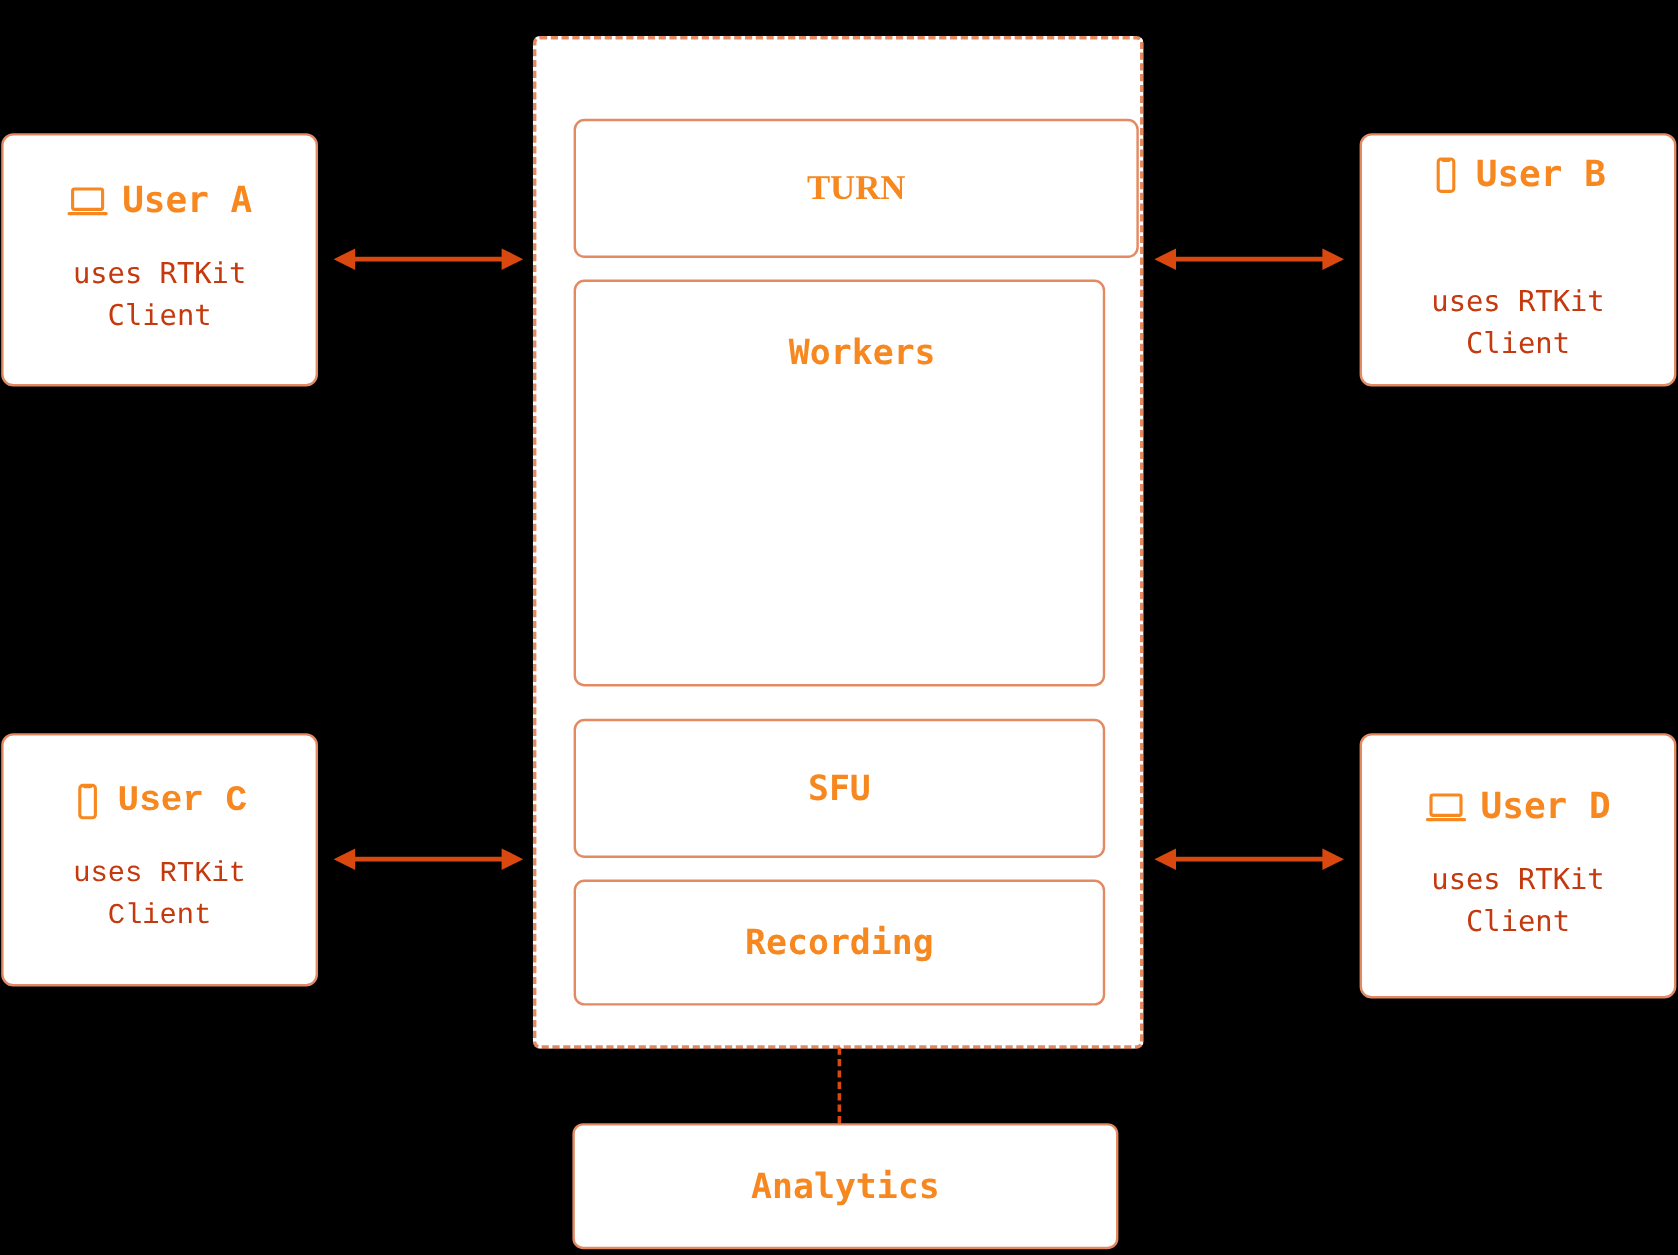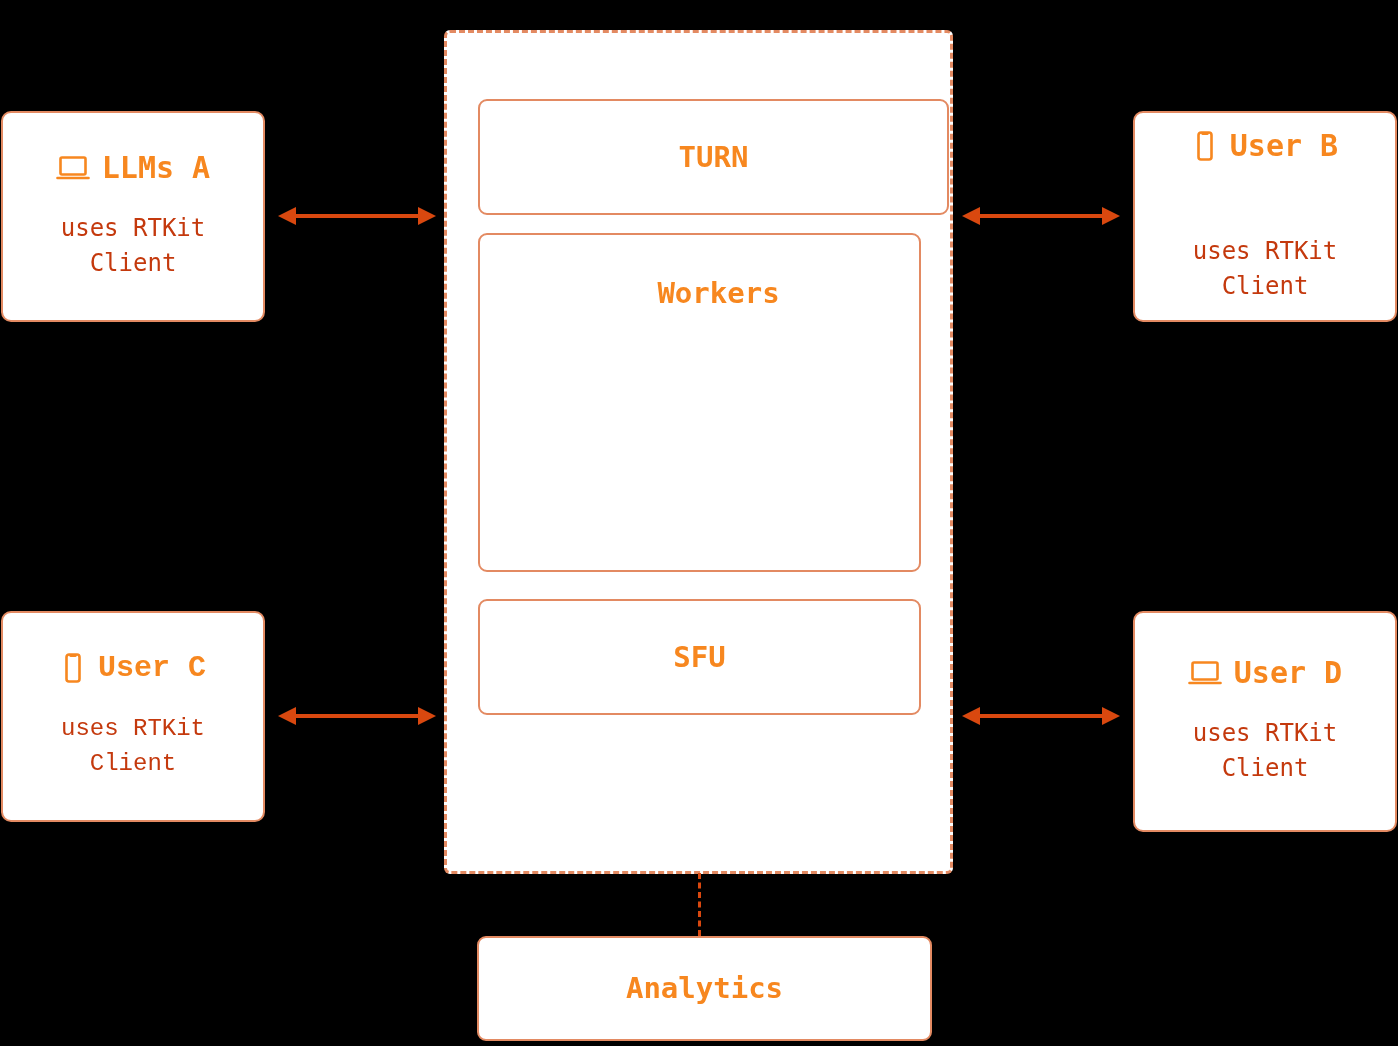--- a/index.html
+++ b/index.html
@@ -165,21 +165,21 @@
 <div id="canvas">
 
   <div class="user-box" id="box-user-a" style="left:1px; top:111px; width:264px; height:211px;">
     <div class="user-head">
       <span class="device-icon">
         <svg width="34" height="28" viewBox="0 0 34 28" aria-hidden="true">
           <rect x="4.5" y="3.5" width="25" height="17" rx="1.5" fill="none" stroke="#f7871f" stroke-width="2.6"></rect>
           <line x1="1.5" y1="24" x2="32.5" y2="24" stroke="#f7871f" stroke-width="2.6" stroke-linecap="round"></line>
         </svg>
       </span>
-      <span class="label">LLMs A</span>
+      <span class="label">User A</span>
     </div>
     <div class="user-sub">uses RTKit
 Client</div>
   </div>
 
   <div class="user-box" id="box-user-b" style="left:1133px; top:111px; width:264px; height:211px;gap:44px;">
     <div class="user-head">
       <span class="device-icon">
         <svg width="26" height="32" viewBox="0 0 26 32" aria-hidden="true">
           <rect x="6.5" y="2.5" width="13" height="27" rx="2.5" fill="none" stroke="#f7871f" stroke-width="2.6"></rect>
@@ -215,32 +215,35 @@
         </svg>
       </span>
       <span class="label">User D</span>
     </div>
     <div class="user-sub">uses RTKit
 Client</div>
   </div>
 
   <div id="server-box" style="left:444px; top:30px; width:509px; height:844px;">
 
-    <div class="module centered" id="turn-module" style="left:31px; top:66px; width:471px; height:116px;">
+    <div class="module centered" id="turn-module" style="left:31px; top:66px; width:471px; height:116px;font-family:Liberation Serif, serif;">
       <span class="module-title">TURN</span>
     </div>
 
     <div class="module" id="workers-module" style="left:31px; top:200px; width:443px; height:339px;">
       <span class="module-title">Workers</span>
     </div>
 
     <div class="module centered" id="sfu-module" style="left:31px; top:566px; width:443px; height:116px;">
       <span class="module-title">SFU</span>
     </div>
 
+    <div class="module centered" id="recording-module" style="left:31px; top:700px; width:443px; height:105px;">
+      <span class="module-title">Recording</span>
+    </div>
   </div>
 
 
   <div class="dashed-link" id="analytics-link" style="left:698px; top:873px; height:63px;"></div>
 
   <div id="analytics-box" style="left:477px; top:936px; width:455px; height:105px;">
     <span id="analytics-label">Analytics</span>
   </div>
 
   <div class="arrow" style="left:276px; top:202px;">

